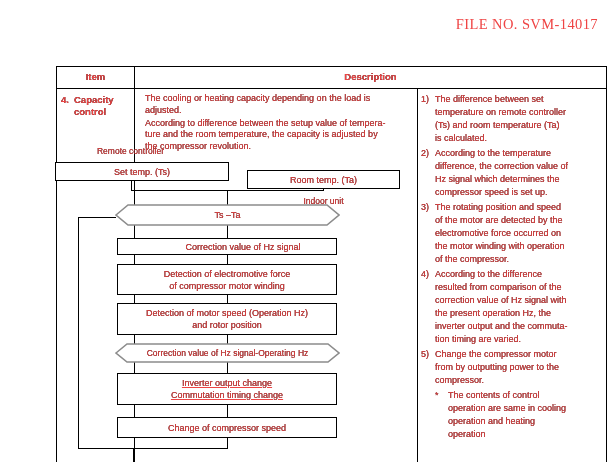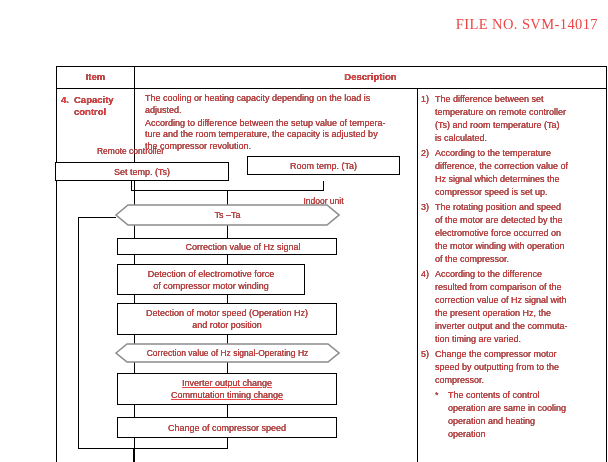--- a/index.html
+++ b/index.html
@@ -105,21 +105,21 @@
             <span class="dtext">According to the difference
 resulted from comparison of the
 correction value of Hz signal with
 the present operation Hz, the
 inverter output and the commuta-
 tion timing are varied.</span>
           </div>
           <div class="desc-item">
             <span class="marker">5)</span>
             <span class="dtext">Change the compressor motor
-speed by outputting from to the
+from by outputting power to the
 compressor.</span>
           </div>
           <div class="desc-item starred">
             <span class="marker">*</span>
             <span class="dtext">The contents of control
 operation are same in cooling
 operation and heating
 operation</span>
           </div>
         </div>
@@ -140,31 +140,31 @@
     <div class="fline" style="left:226.5px;top:190px;width:1.2px;height:258px;"></div>
     <div class="fline" style="left:78px;top:216.5px;width:38px;height:1.2px;"></div>
     <div class="fline" style="left:78px;top:216.5px;width:1.2px;height:232.5px;"></div>
     <div class="fline" style="left:78px;top:447.8px;width:150px;height:1.2px;"></div>
     <div class="fline" style="left:132.5px;top:448px;width:1.2px;height:14px;"></div>
 
     <div class="flabel" style="left:54px;top:146px;width:153px;">Remote controller</div>
     <div class="flabel" style="left:247px;top:162px;width:153px;margin-top:34px;">Indoor unit</div>
 
     <div class="fbox" style="left:55px;top:162px;width:174px;height:19px;">Set temp. (Ts)</div>
-    <div class="fbox" style="left:247px;top:156px;width:153px;height:19px;">Room temp. (Ta)</div>
+    <div class="fbox" style="left:247px;top:170px;width:153px;height:19px;">Room temp. (Ta)</div>
 
     <div class="fhex" style="left:115px;top:204px;width:225px;height:22px;">
       <svg width="225" height="22" viewBox="0 0 225 22">
         <polygon points="1,11 13,1 212,1 224,11 212,21 13,21" fill="#ffffff" stroke-width="1.6" stroke="#8c8c8c"></polygon>
       </svg>
       <div class="hex-label">Ts –Ta</div>
     </div>
 
     <div class="fbox" style="left:117px;top:238px;width:220px;height:17px;padding-left:32px;">Correction value of Hz signal</div>
-    <div class="fbox" style="left:117px;top:264px;width:188px;height:31px;">Detection of electromotive force
+    <div class="fbox" style="left:117px;top:264px;width:220px;height:31px;">Detection of electromotive force
 of compressor motor winding</div>
     <div class="fbox" style="left:117px;top:303px;width:220px;height:32px;">Detection of motor speed (Operation Hz)
 and rotor position</div>
 
     <div class="fhex" style="left:115px;top:343px;width:225px;height:20px;">
       <svg width="225" height="20" viewBox="0 0 225 20">
         <polygon points="1,10 12,1 213,1 224,10 213,19 12,19" fill="#ffffff" stroke-width="1.6" stroke="#8c8c8c"></polygon>
       </svg>
       <div class="hex-label" style="font-size:8.5px;">Correction value of Hz signal-Operating Hz</div>
     </div>

